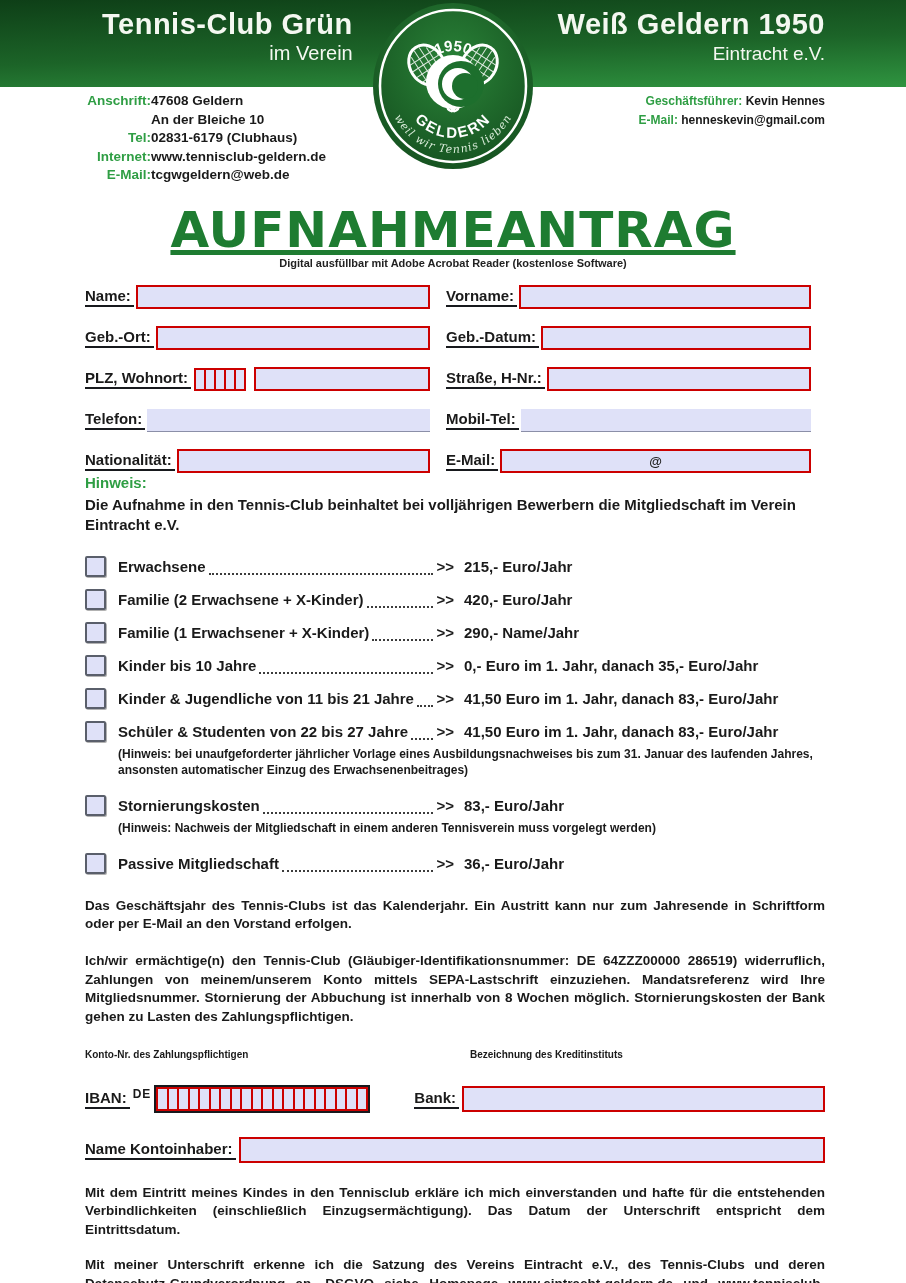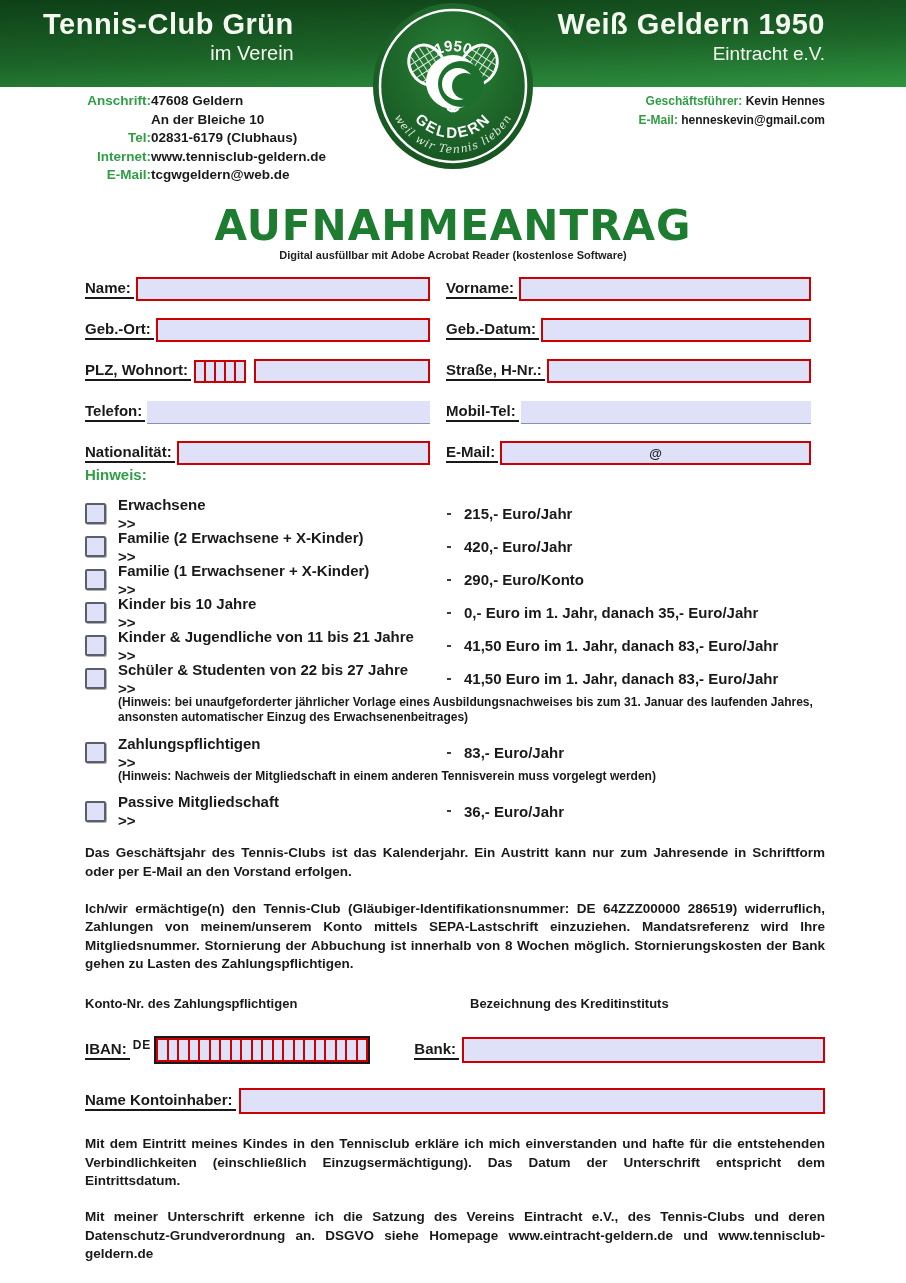--- a/index.html
+++ b/index.html
@@ -11,21 +11,21 @@
     position: relative;
     overflow: hidden;
   }
 
   
   .banner {
     height: 87px;
     background: linear-gradient(178deg, var(--banner-top, #0e3f17) 0%, #1c6428 55%, var(--banner-bottom, #2f9440) 100%);
     display: flex;
     justify-content: space-between;
-    padding: 8px 81px 0 43px;
+    padding: 8px 81px 0 102px;
     color: #f4f8f1;
   }
   .banner-left { text-align: right; }
   .banner-left .b-title { font-size: 29px; font-weight: 700; letter-spacing: .5px; line-height: 1.15; }
   .banner-left .b-sub   { font-size: 20px; font-weight: 400; margin-top: 1px; }
   .banner-right { text-align: right; }
   .banner-right .b-title { font-size: 29px; font-weight: 700; letter-spacing: .5px; line-height: 1.15; }
   .banner-right .b-sub   { font-size: 19px; font-weight: 400; margin-top: 2px; }
 
   
@@ -36,22 +36,23 @@
   .contact-left { display: grid; grid-template-columns: 66px auto; column-gap: 0; font-size: 13.5px; line-height: 18.5px; }
   .c-label { color: var(--brand-green, #2f9e44); font-weight: 700; text-align: right; }
   .c-value { font-weight: 600; color: #1a1a1a; }
   .contact-right { text-align: right; font-size: 12px; line-height: 19px; }
   .contact-right .row { white-space: nowrap; }
 
   
   .title-block { text-align: center; margin-top: 20px; }
   .main-title {
     font-family: "DejaVu Sans", "Liberation Sans", sans-serif;
-    font-size: 42px; line-height: 1; font-weight: 700; letter-spacing: 1px;
+    font-size: 50px; line-height: 1; font-weight: 700; letter-spacing: 1px;
     color: var(--title-green, #1e7c31);
+    text-decoration: underline;
   }
   .sub-title { font-size: 11px; font-weight: 600; margin-top: 2px; color: #222; }
 
   
   .content { padding: 16px 81px 0 85px; }
 
   .fgrid { display: grid; grid-template-columns: 345px 365px; column-gap: 30px; row-gap: 7px; gap: 16px; }
   .frow { display: flex; align-items: center; height: 25px; }
   .flabel {
     font-weight: 700; font-size: 15px; white-space: nowrap;
@@ -77,32 +78,32 @@
   .hinweis-text { font-weight: 600; font-size: 15px; line-height: 1.35; margin-top: 4px; }
 
   
   .fees { margin-top: 20px; }
   .fee-row { display: flex; align-items: center; margin-top: 11px; height: 22px; }
   .fee-check {
     width: 21px; height: 21px; flex: none;
     background: var(--field-bg, #dfe1f8); border: 2px solid #5a5f6b;
     border-radius: 2px; box-shadow: 1px 1px 0 rgba(0,0,0,.3);
   }
-  .fee-main { display: flex; align-items: baseline; width: 336px; margin-left: 12px; flex-direction: column; }
+  .fee-main { display: flex; align-items: baseline; width: 336px; margin-left: 12px; }
   .fee-label { font-weight: 700; font-size: 15px; white-space: nowrap; }
   .fee-dots { flex: 1; min-width: 4px; border-bottom: 2px dotted #3c3c3c; margin: 0 3px; align-self: flex-end; height: 4px; }
   .fee-arrow { font-weight: 700; font-size: 15px; }
   .fee-price { font-weight: 700; font-size: 15px; margin-left: 10px; white-space: nowrap; }
   .fee-note { font-size: 12px; font-weight: 600; line-height: 1.3; margin: 5px 0 2px 33px; }
 
   
   .para { font-weight: 600; font-size: 13.5px; line-height: 1.38; text-align: justify; margin-top: 15px; }
   .para.first { margin-top: 22px; }
 
-  .bank-labels { display: flex; margin-top: 22px; font-weight: 700; font-size: 13px; }
+  .bank-labels { display: flex; margin-top: 22px; font-weight: 700; font-size: 10px; }
   .bank-labels .bl-left { width: 385px; }
 
   .iban-row { display: flex; align-items: center; margin-top: 24px; height: 30px; }
   .iban-de { font-size: 12px; font-weight: 700; margin: 0 3px 10px 3px; letter-spacing: 1px; }
   .iban-comb { display: flex; border: 2px solid #17191d; }
   .iban-comb .comb-cell {
     width: 12.5px; height: 24px; background: var(--field-bg, #dfe1f8);
     border: 2px solid var(--field-border, #cc0000); margin-left: -2px;
   }
   .iban-comb .comb-cell:first-child { margin-left: 0; }
@@ -265,20 +266,21 @@
       <div class="finput"></div>
     </div>
     <div class="frow">
       <span class="flabel">E-Mail:</span>
       <div class="finput email">@</div>
     </div>
   </div>
 
   <div class="hinweis">
     <div class="hinweis-label">Hinweis:</div>
+    <div class="hinweis-text">Die Aufnahme in den Tennis-Club beinhaltet bei volljährigen Bewerbern die Mitgliedschaft im Verein Eintracht e.V.</div>
   </div>
 
   <div class="fees">
 
     <div class="fee-row">
       <div class="fee-check"></div>
       <div class="fee-main">
         <span class="fee-label">Erwachsene</span>
         <span class="fee-dots"></span>
         <span class="fee-arrow">&gt;&gt;</span>
@@ -296,21 +298,21 @@
       <div class="fee-price">420,- Euro/Jahr</div>
     </div>
 
     <div class="fee-row">
       <div class="fee-check"></div>
       <div class="fee-main">
         <span class="fee-label">Familie (1 Erwachsener + X-Kinder)</span>
         <span class="fee-dots"></span>
         <span class="fee-arrow">&gt;&gt;</span>
       </div>
-      <div class="fee-price">290,- Euro/Konto</div>
+      <div class="fee-price">290,- Name/Jahr</div>
     </div>
 
     <div class="fee-row">
       <div class="fee-check"></div>
       <div class="fee-main">
         <span class="fee-label">Kinder bis 10 Jahre</span>
         <span class="fee-dots"></span>
         <span class="fee-arrow">&gt;&gt;</span>
       </div>
       <div class="fee-price">0,- Euro im 1. Jahr, danach 35,- Euro/Jahr</div>
@@ -334,21 +336,21 @@
         <span class="fee-arrow">&gt;&gt;</span>
       </div>
       <div class="fee-price">41,50 Euro im 1. Jahr, danach 83,- Euro/Jahr</div>
     </div>
 
     <div class="fee-note">(Hinweis: bei unaufgeforderter jährlicher Vorlage eines Ausbildungsnachweises bis zum 31. Januar des laufenden Jahres, ansonsten automatischer Einzug des Erwachsenenbeitrages)</div>
 
     <div class="fee-row" style="margin-top:16px;">
       <div class="fee-check"></div>
       <div class="fee-main">
-        <span class="fee-label">Zahlungspflichtigen</span>
+        <span class="fee-label">Stornierungskosten</span>
         <span class="fee-dots"></span>
         <span class="fee-arrow">&gt;&gt;</span>
       </div>
       <div class="fee-price">83,- Euro/Jahr</div>
     </div>
 
     <div class="fee-note">(Hinweis: Nachweis der Mitgliedschaft in einem anderen Tennisverein muss vorgelegt werden)</div>
 
     <div class="fee-row" style="margin-top:16px;">
       <div class="fee-check"></div>

